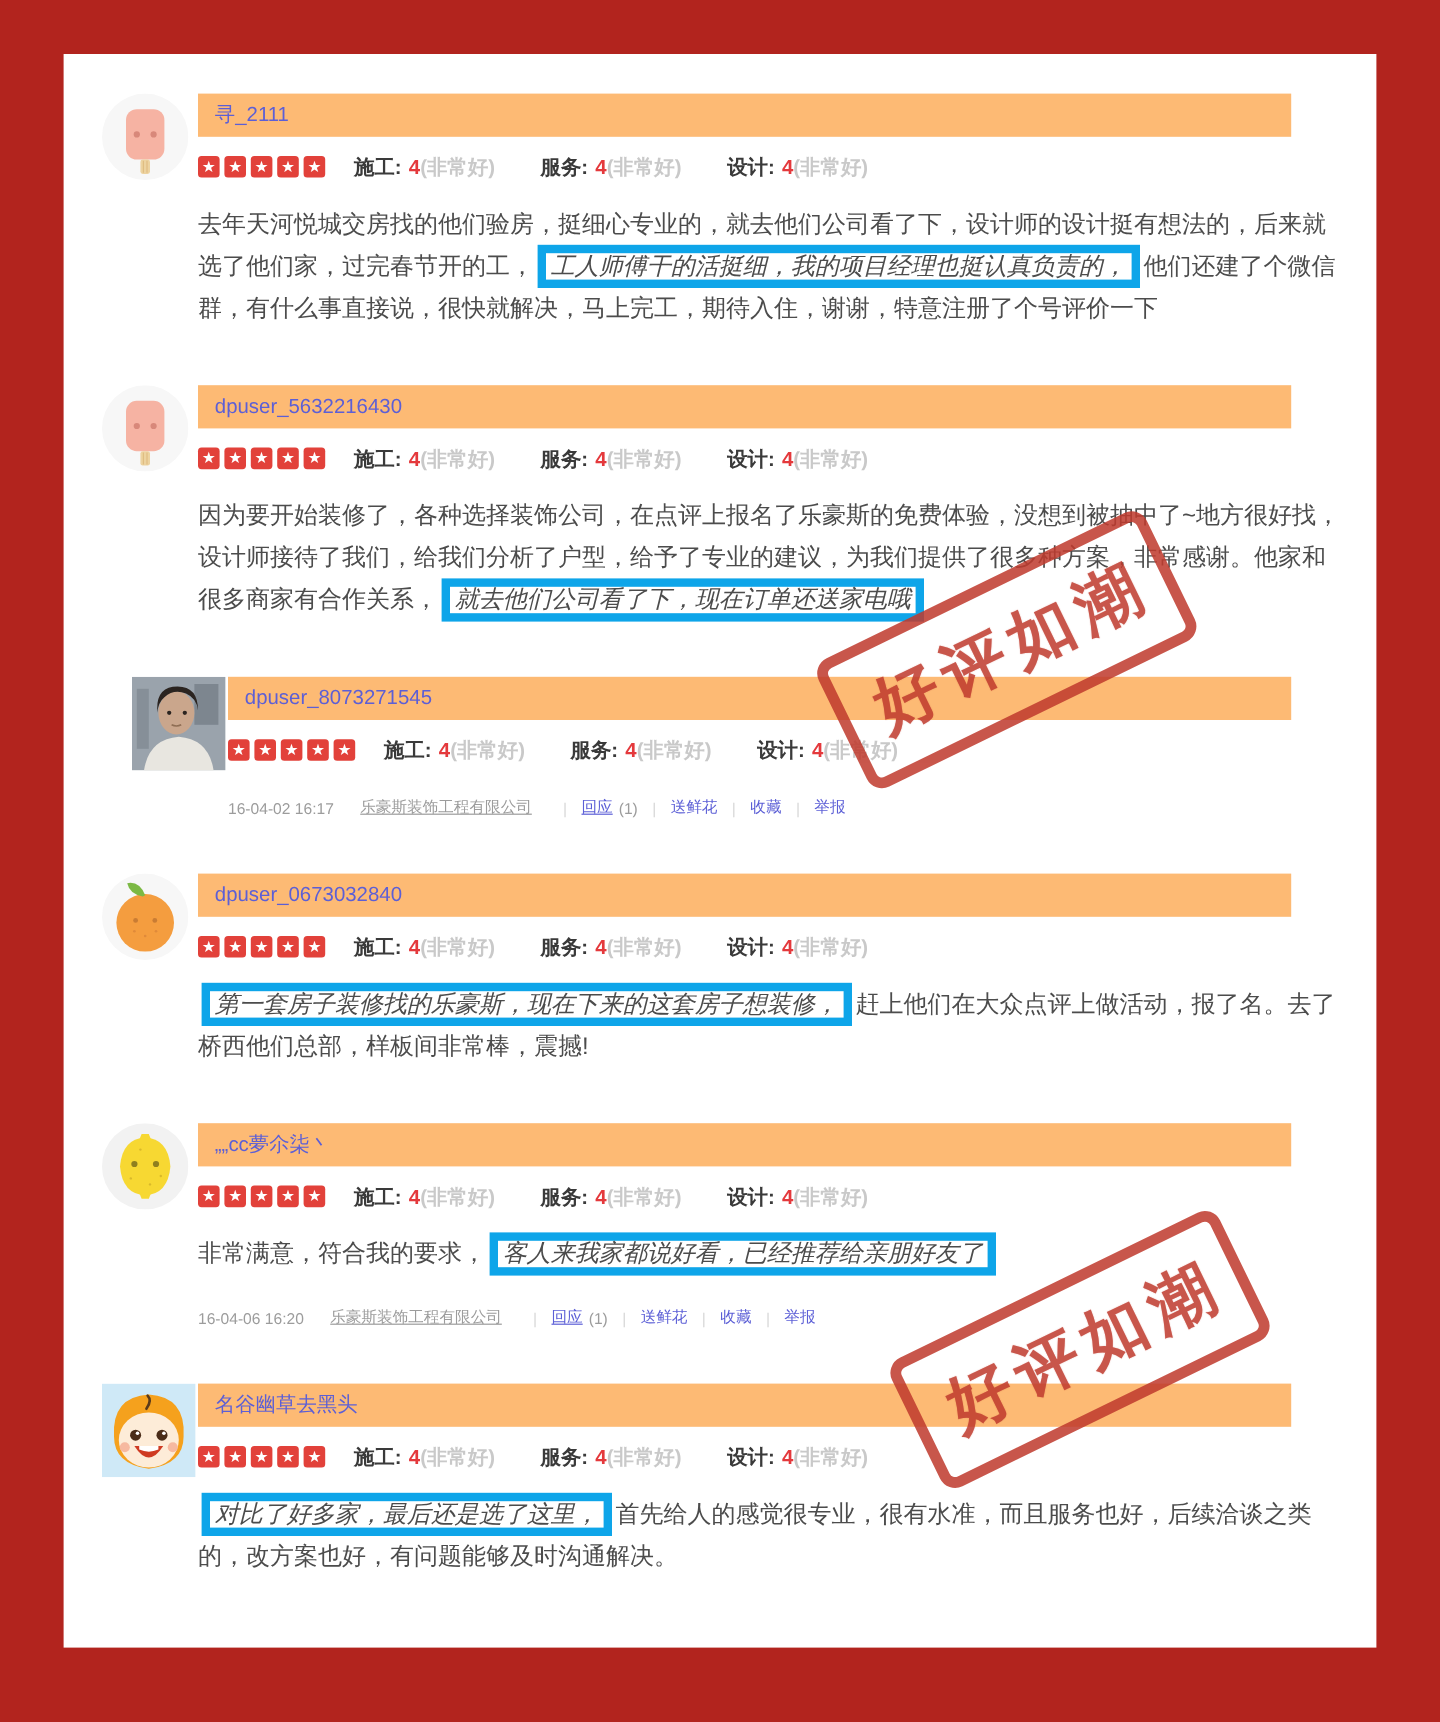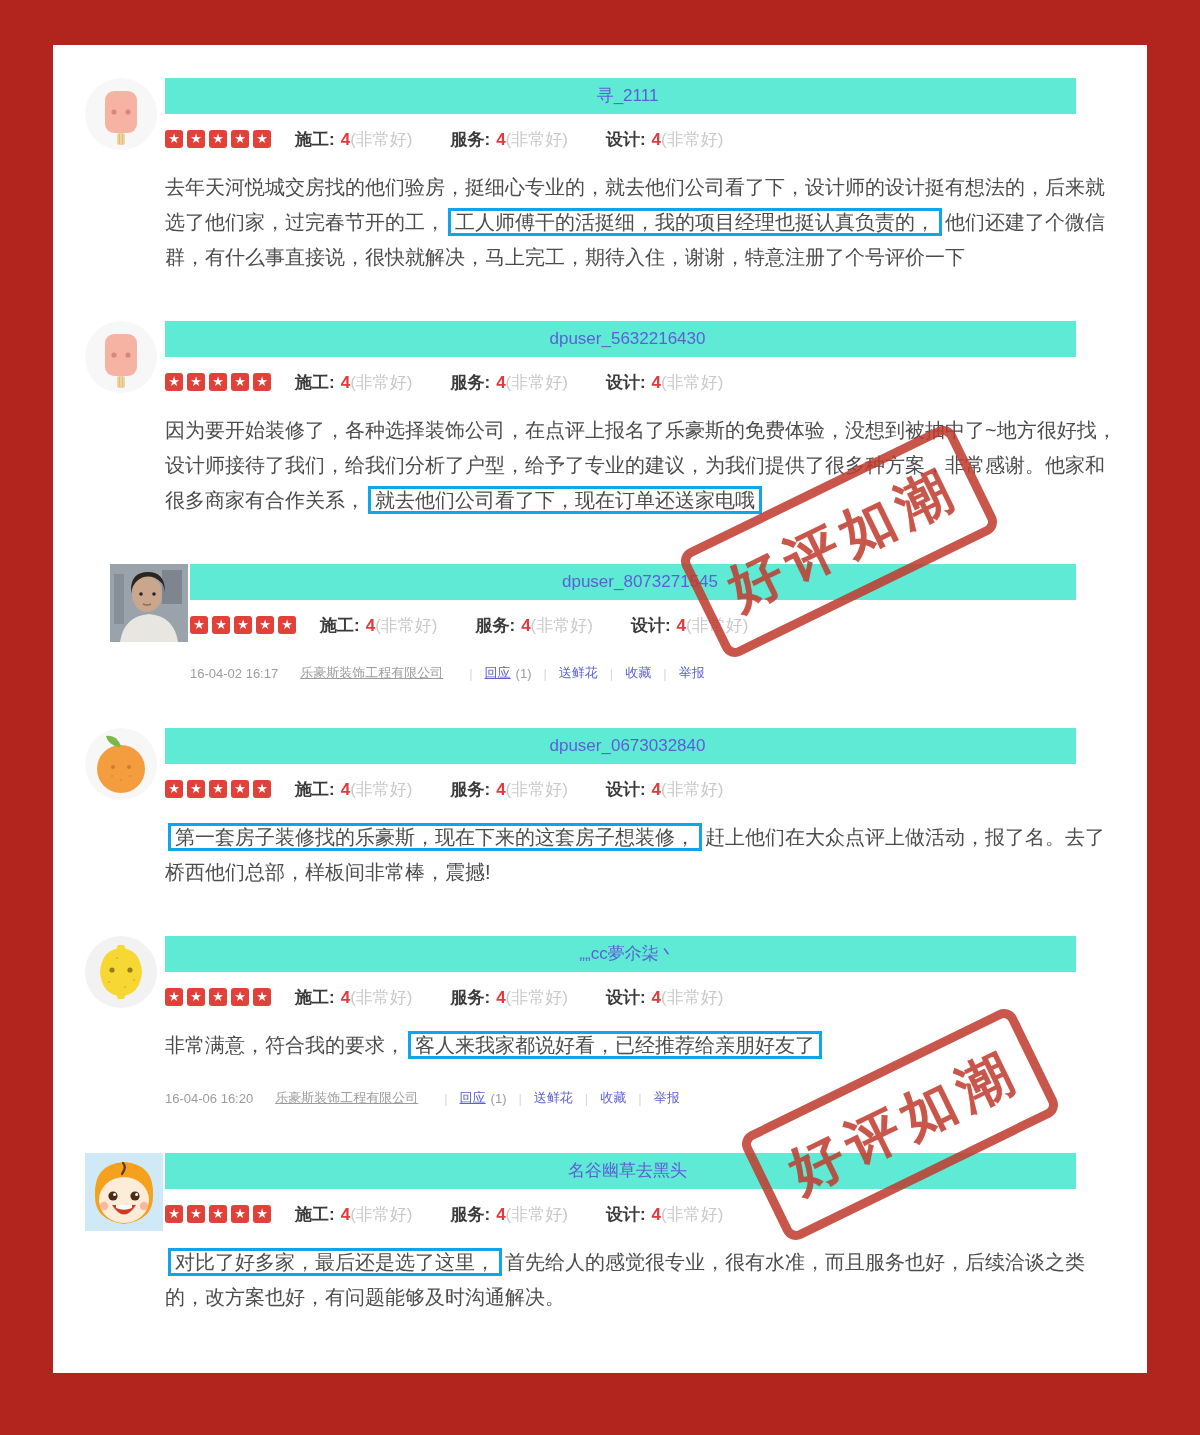--- a/index.html
+++ b/index.html
@@ -10,42 +10,42 @@
   }
   .content{
     position:absolute;left:53px;top:45px;width:1094px;height:1328px;
     background:#ffffff;box-sizing:border-box;padding:33px 0 0 32px;overflow:hidden;
   }
   .review{display:flex;margin-bottom:46px;}
   .review.indent{margin-left:25px;}
   .avatar-col{width:80px;flex:none;padding-top:0;}
   .review-body{flex:1;}
   .userbar{
-    background:#5eead4;height:36px;line-height:36px;padding-left:14px;
-    width:911px;box-sizing:border-box;text-align:center;
+    background:#fdba74;height:36px;line-height:36px;padding-left:14px;
+    width:911px;box-sizing:border-box;
   }
   .review.indent .userbar{width:886px;}
   .username{color:#5c5fd6;font-size:17px;text-decoration:none;cursor:pointer;}
   .rating-row{margin-top:12px;display:flex;align-items:center;height:26px;}
   .stars{display:inline-flex;gap:4px;margin-right:24px;}
   .star{
     width:18px;height:18px;background:#e2413a;border-radius:3px;
     color:#fff;font-size:13px;line-height:18px;text-align:center;display:inline-block;
   }
   .cat{margin-right:38px;font-size:17px;white-space:nowrap;}
   .cat-label{color:#3a3a3a;font-weight:600;}
   .score{color:#e4393c;font-weight:600;margin-left:6px;}
-  .grade{color:#c9c9c9;}
+  .grade{color:#c9c9c9;font-weight:bold;}
   .review-text{
     margin-top:18px;font-size:20px;color:#4c4c4c;line-height:35px;width:958px;
   }
   .review.indent .review-text{width:930px;}
   .hl{
-    border:3px solid #0ea5e9;padding:0 4px;margin:0 3px;
-    box-decoration-break:clone;-webkit-box-decoration-break:clone;
+    border:7px solid #0ea5e9;padding:0 4px;margin:0 3px;
+    box-decoration-break:clone;font-style:italic;-webkit-box-decoration-break:clone;
   }
   .footer{margin-top:26px;font-size:13px;color:#9c9c9c;display:flex;align-items:center;}
   .footer .time{margin-right:22px;}
   .footer .company{margin-right:14px;text-decoration:underline;}
   .sep{color:#d8d8d8;margin:0 12px;}
   .flink{color:#5c5fd6;text-decoration:none;cursor:pointer;}
   .flink.reply{text-decoration:underline;}
   .reply-count{color:#9c9c9c;margin-left:5px;}
   .stamp{
     position:absolute;z-index:6;pointer-events:none;

